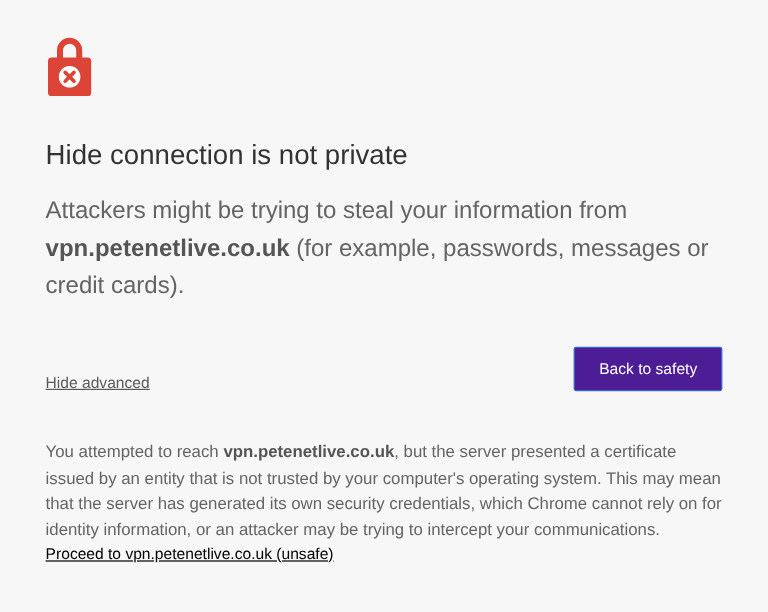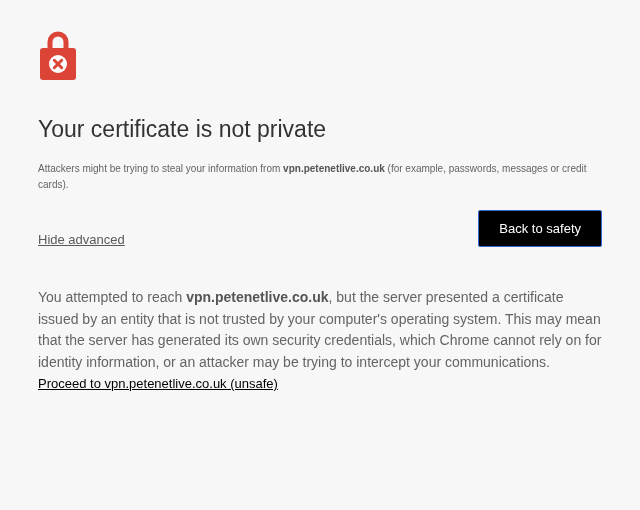--- a/index.html
+++ b/index.html
@@ -20,40 +20,40 @@
       position: relative;
       margin-bottom: 34px;
     }
     .title {
       font-size: 23px;
       font-weight: 400;
       color: #333;
       margin-bottom: 18px;
     }
     .description {
-      font-size: 10px;
+      font-size: 20px;
       line-height: 1.55;
       color: #646464;
-      margin-bottom: 18px;
+      margin-bottom: 35px;
     }
     .description .host { font-weight: 700; color: #555; }
     .actions {
       display: flex;
       justify-content: space-between;
       align-items: flex-end;
       margin-bottom: 40px;
     }
     .hide-advanced {
       font-size: 13px;
       color: #5a5a5a;
       text-decoration: underline;
       cursor: pointer;
     }
     .safety-btn {
-      background: #000000;
+      background: #4c1d95;
       color: #fff;
       border: 1px solid #3367d6;
       font-size: 13px;
       padding: 10px 20px;
       border-radius: 2px;
       cursor: pointer;
       font-family: inherit;
     }
     .details {
       font-size: 14px;
@@ -75,21 +75,21 @@
 
   <div class="lock-icon">
     <svg viewBox="0 0 40 52" width="40" height="52">
       <path d="M12 18 V12 a8 8 0 0 1 16 0 V18" fill="none" stroke="#db4437" stroke-width="5" stroke-linecap="round"></path>
       <rect x="2" y="18" width="36" height="32" rx="3" fill="#db4437"></rect>
       <circle cx="20" cy="34" r="9" fill="#fff"></circle>
       <path d="M16.3 30.3 L23.7 37.7 M23.7 30.3 L16.3 37.7" stroke="#db4437" stroke-width="3" stroke-linecap="round"></path>
     </svg>
   </div>
 
-  <h1 class="title">Your certificate is not private</h1>
+  <h1 class="title">Hide connection is not private</h1>
 
   <p class="description">
     <span>Attackers might be trying to steal your information from </span><span class="host">vpn.petenetlive.co.uk</span><span> (for example, passwords, messages or credit cards).</span>
   </p>
 
   <div class="actions">
     <a class="hide-advanced">Hide advanced</a>
     <button class="safety-btn">Back to safety</button>
   </div>
 

